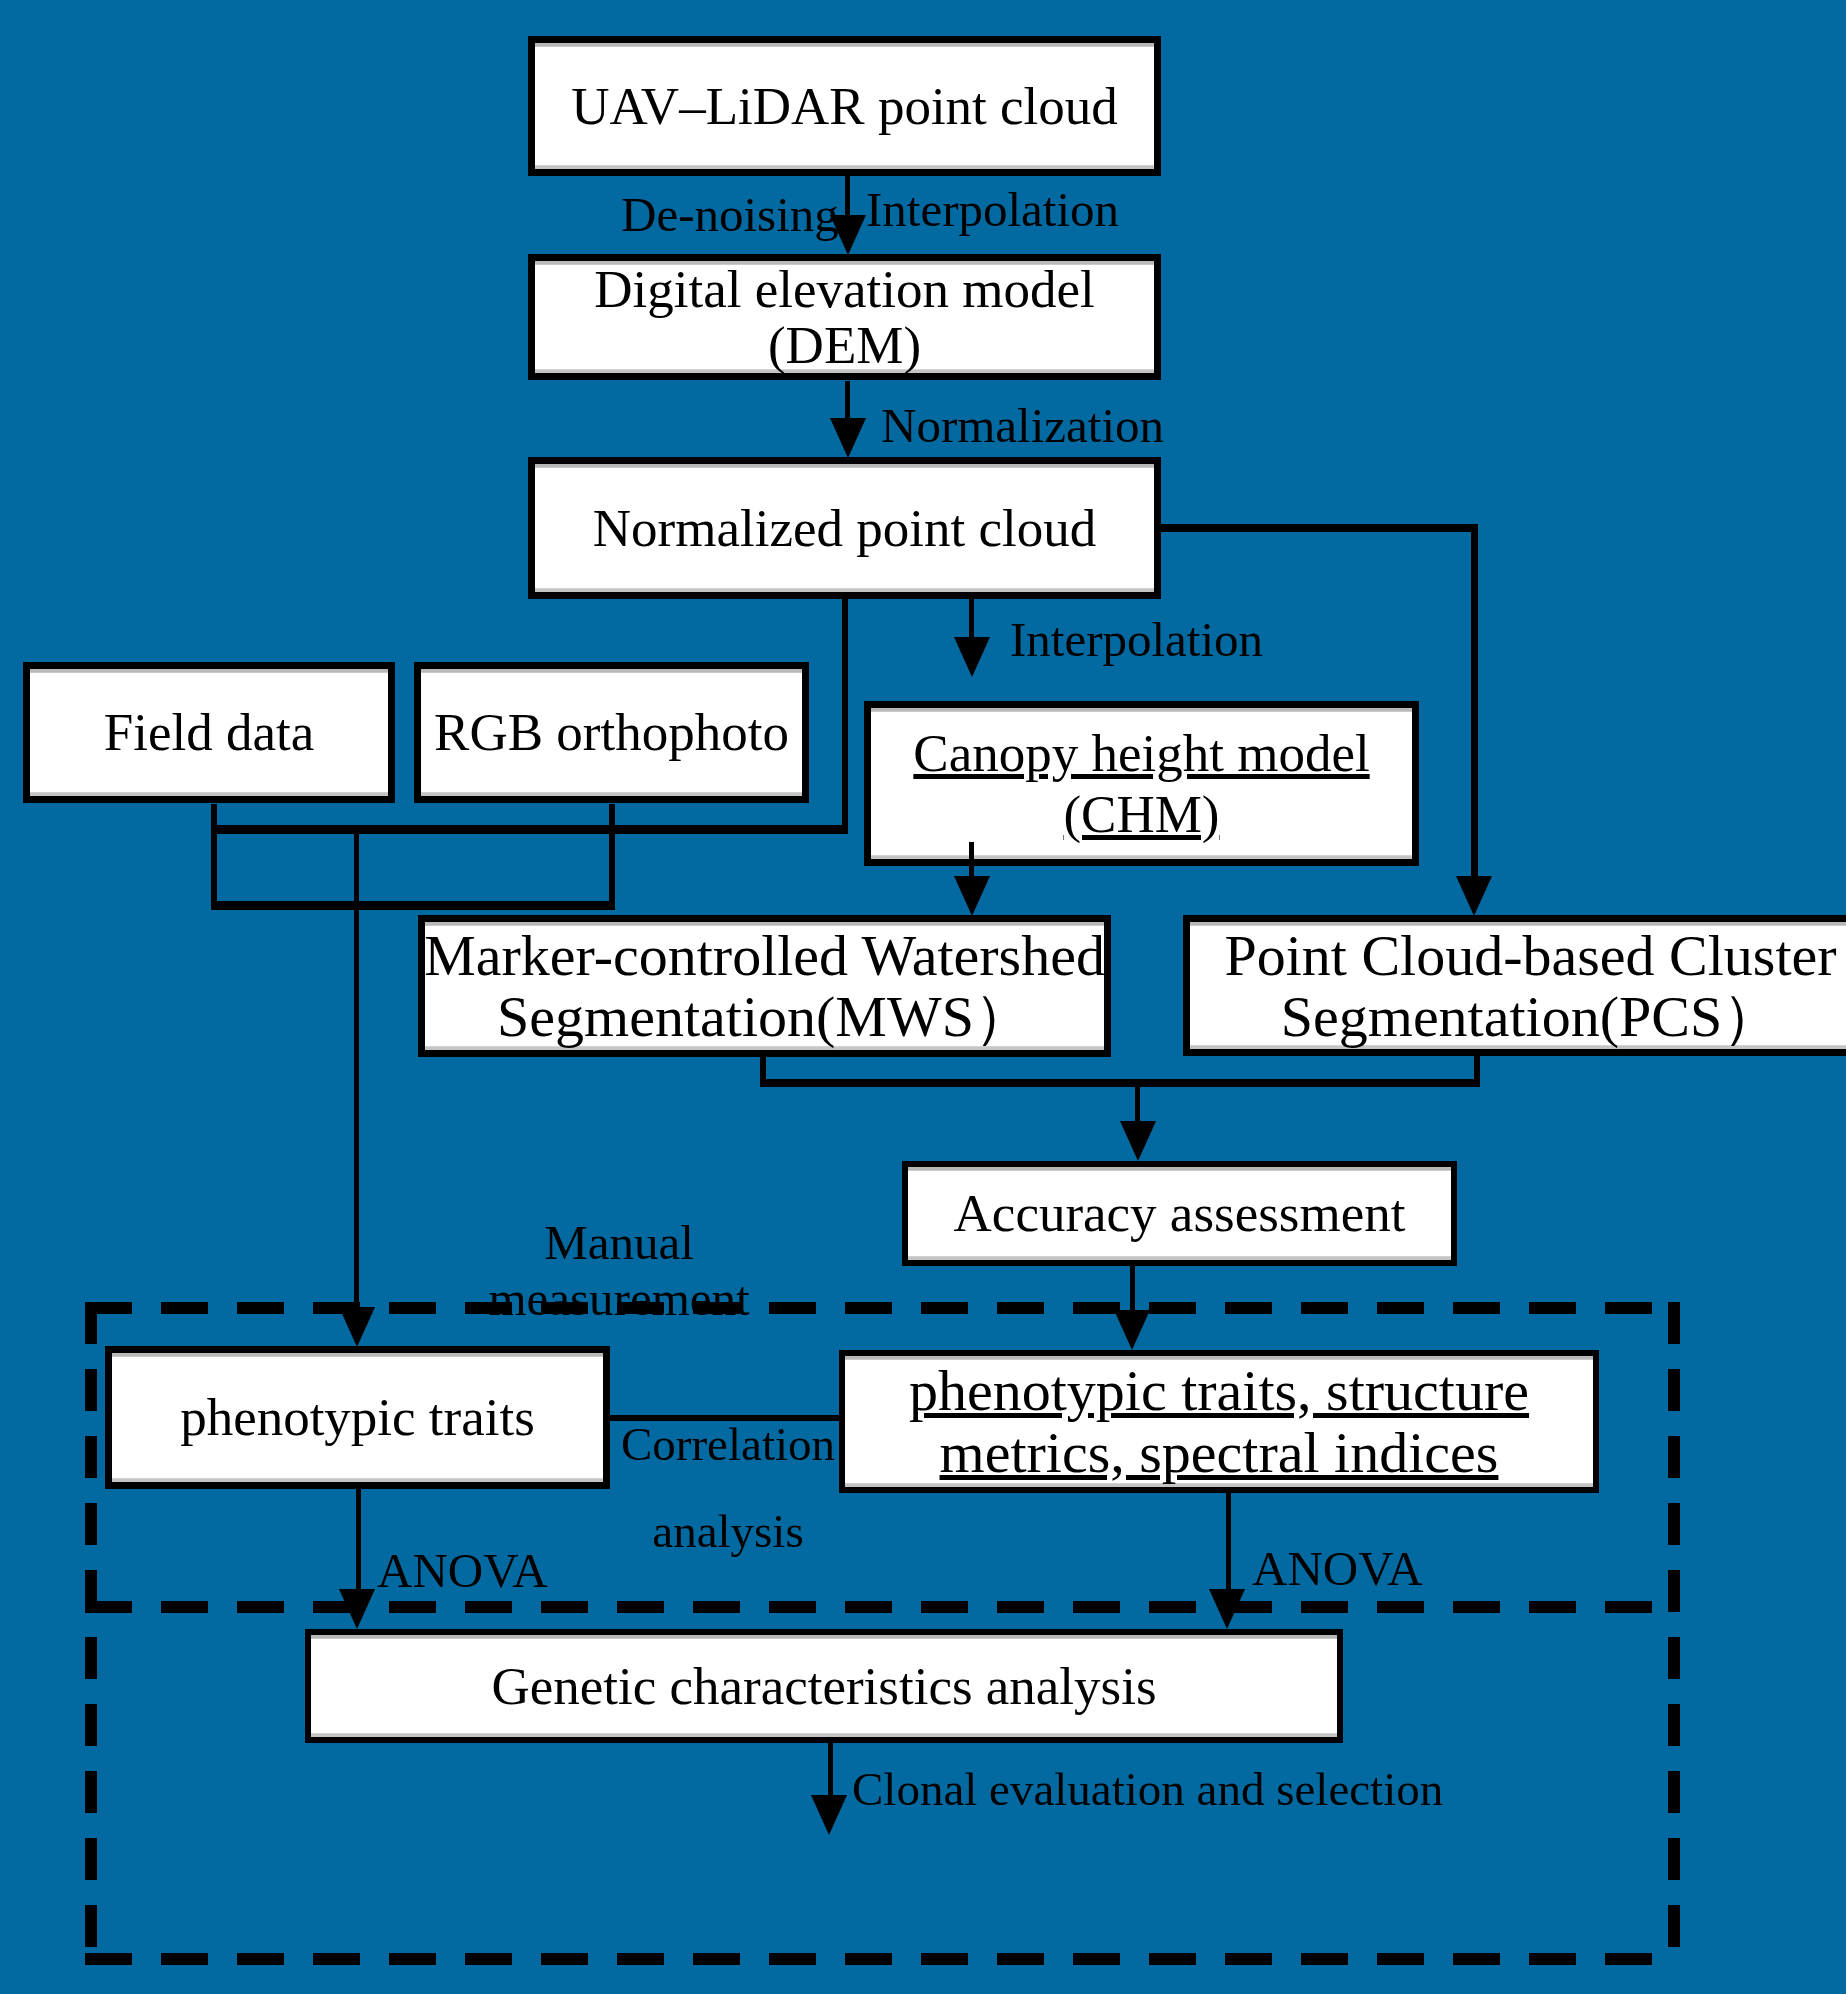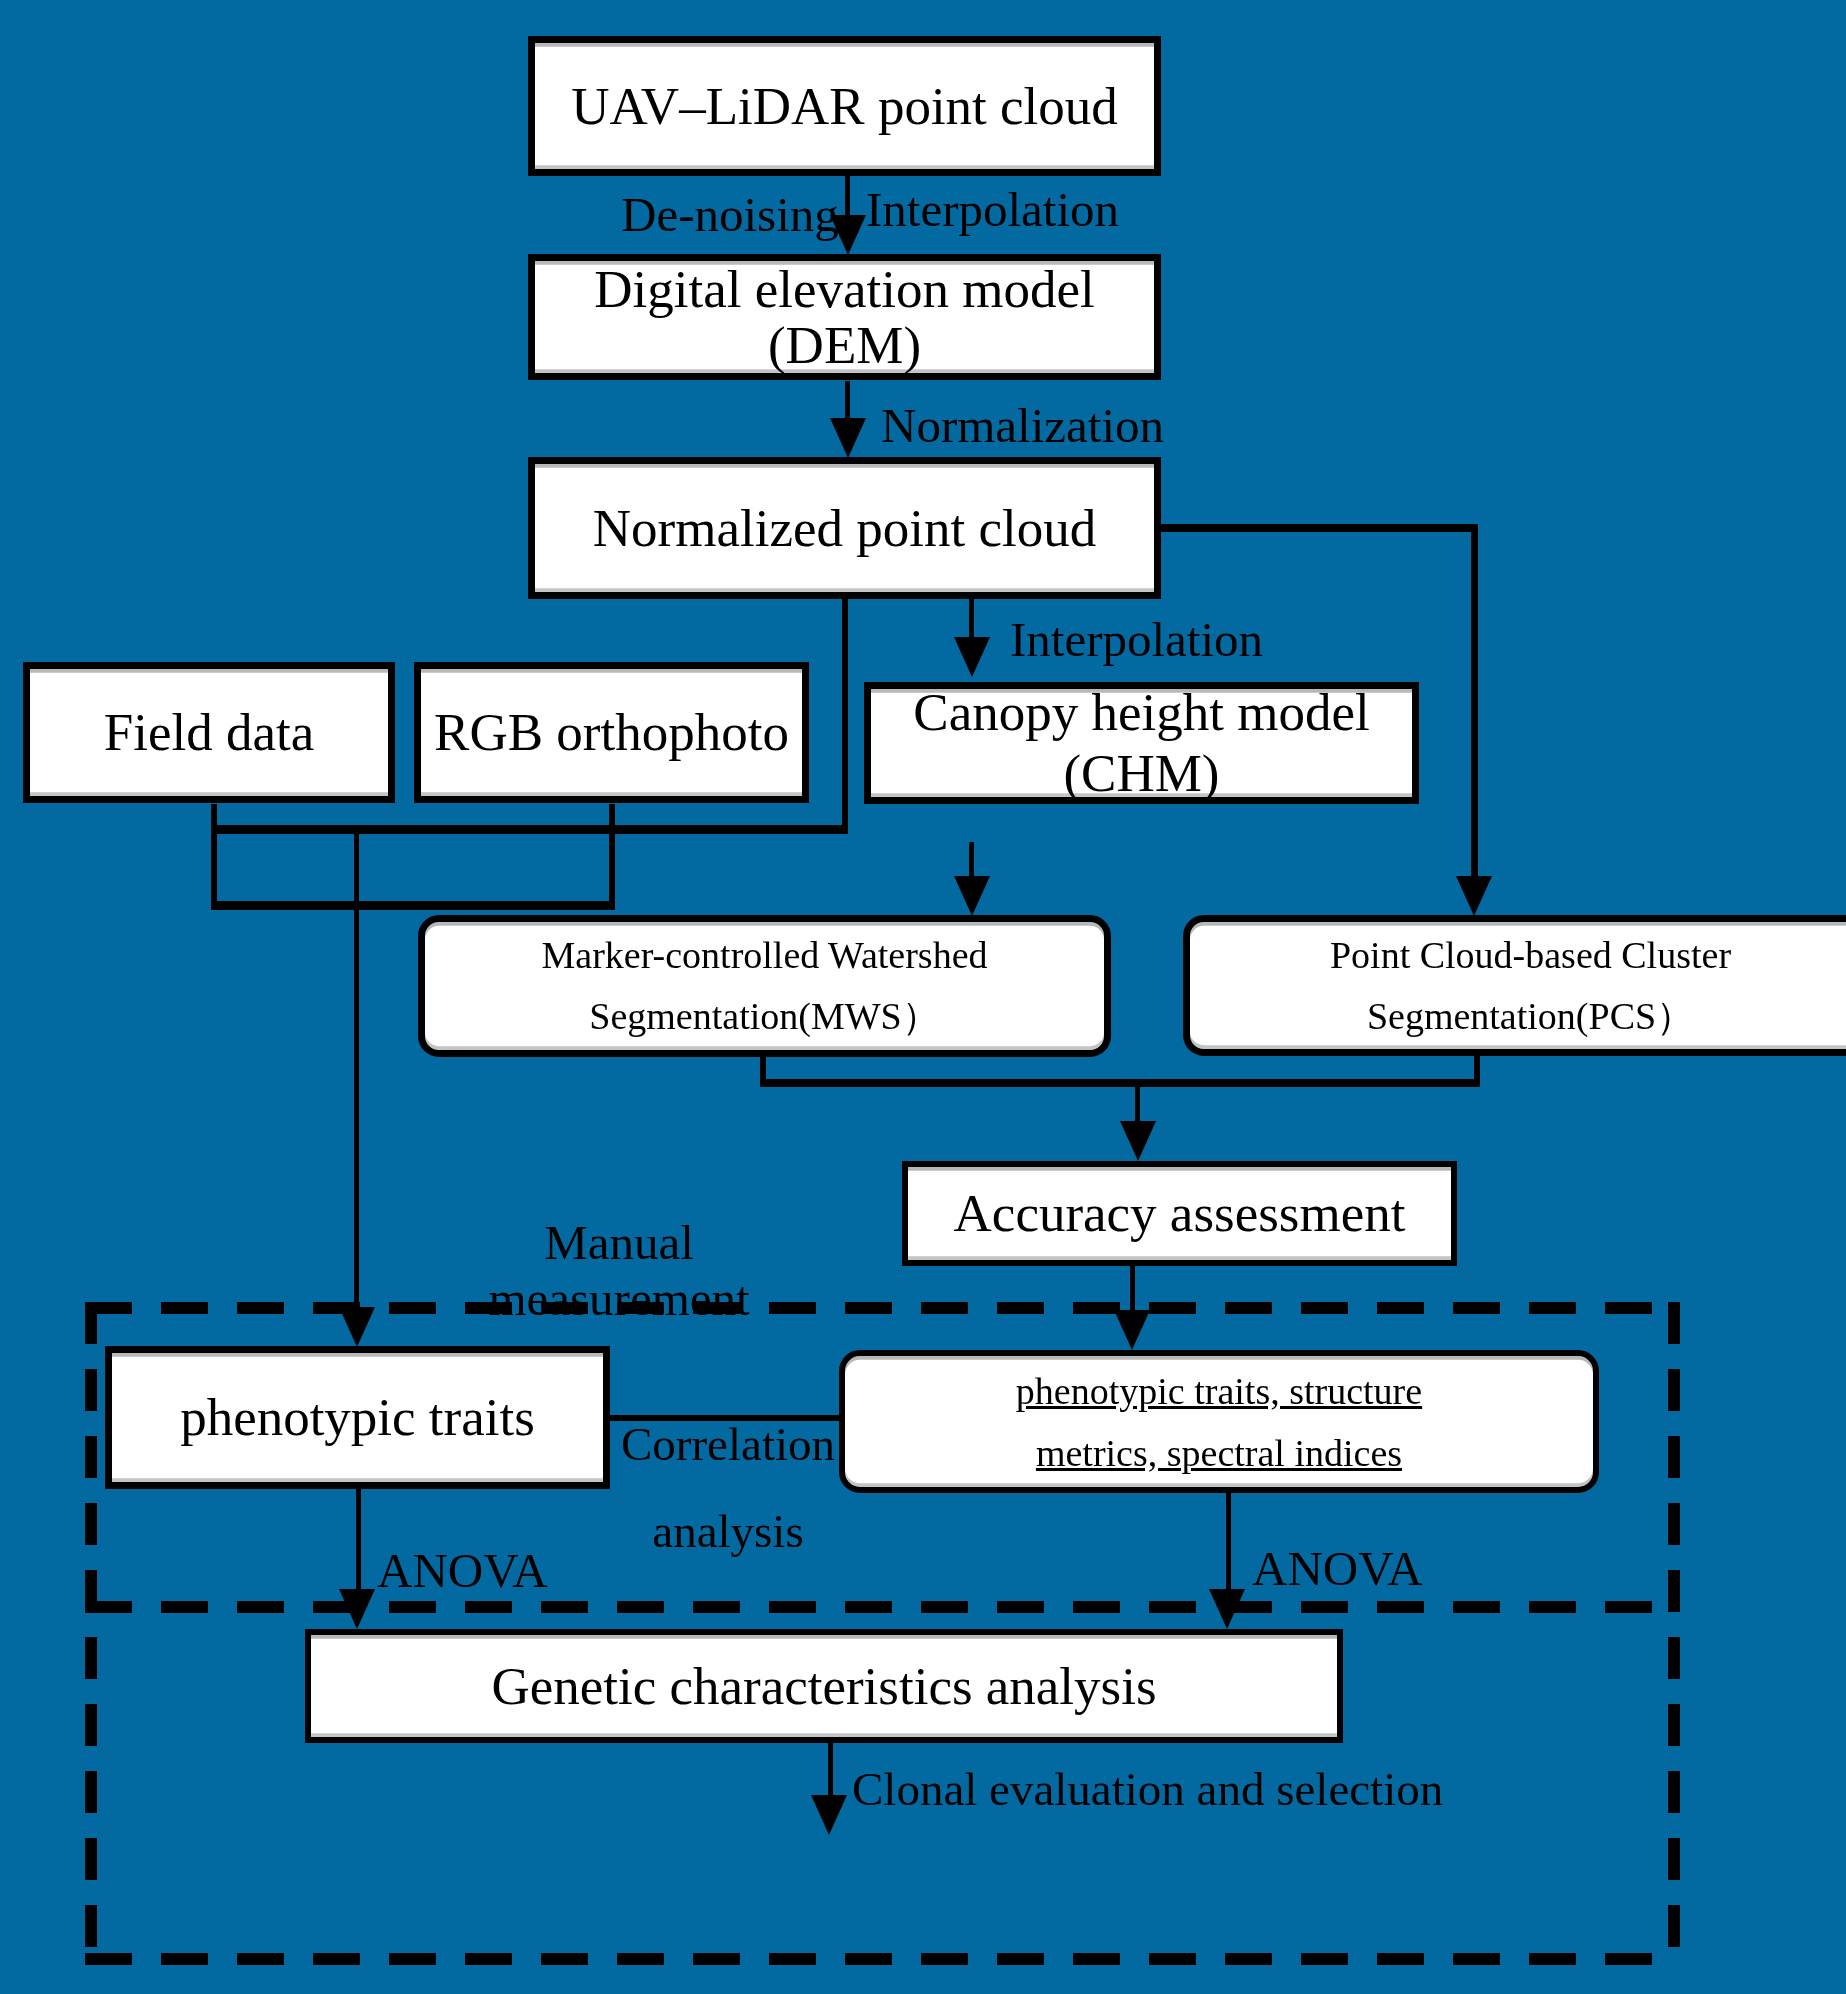--- a/index.html
+++ b/index.html
@@ -18,21 +18,21 @@
   .ln{position:absolute;background:#000;}
   .arr{
     position:absolute;width:0;height:0;
     border-left:18px solid transparent;border-right:18px solid transparent;
     border-top:40px solid #000;
   }
   .dashh{position:absolute;height:12px;background:repeating-linear-gradient(90deg,#000 0 47px,transparent 47px 76px);}
   .dashv{position:absolute;width:12px;background:repeating-linear-gradient(180deg,#000 0 42px,transparent 42px 67px);}
   .lbl{position:absolute;font-size:49px;line-height:56px;white-space:nowrap;}
   .lbl.center{text-align:center;transform:translateX(-50%);}
-  .small2{font-size:38px;line-height:61px;border-radius:21px;}
+  .small2{font-size:58px;line-height:61px;}
   .small3{font-size:47px;line-height:53px;}
 </style>
 </head>
 <body>
 
 <div id="canvas">
 
   <div class="box" style="left:528px;top:36px;width:633px;height:140px;">
     <span>UAV–LiDAR point cloud</span>
   </div>
@@ -47,21 +47,21 @@
   </div>
 
   <div class="box" style="left:23px;top:662px;width:372px;height:141px;">
     <span>Field data</span>
   </div>
 
   <div class="box" style="left:414px;top:662px;width:395px;height:141px;">
     <span>RGB orthophoto</span>
   </div>
 
-  <div class="box" style="left:864px;top:682px;width:555px;height:122px;line-height:61px;">
+  <div class="box" style="left:864px;top:701px;width:555px;height:165px;line-height:61px;text-decoration:underline;">
     <span>Canopy height model</span>
     <span>(CHM)</span>
   </div>
 
   <div class="box small2" style="left:418px;top:915px;width:693px;height:142px;">
     <span>Marker-controlled Watershed</span>
     <span>Segmentation(MWS）</span>
   </div>
 
   <div class="box small2" style="left:1136px;top:915px;width:695px;height:141px;margin-left:47px;">

